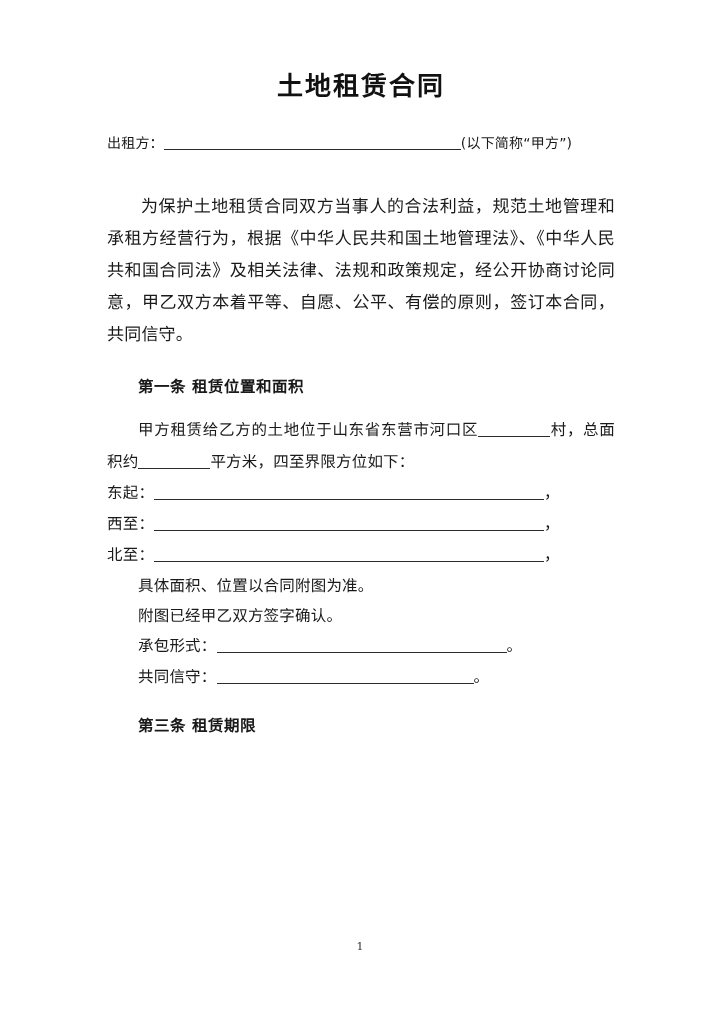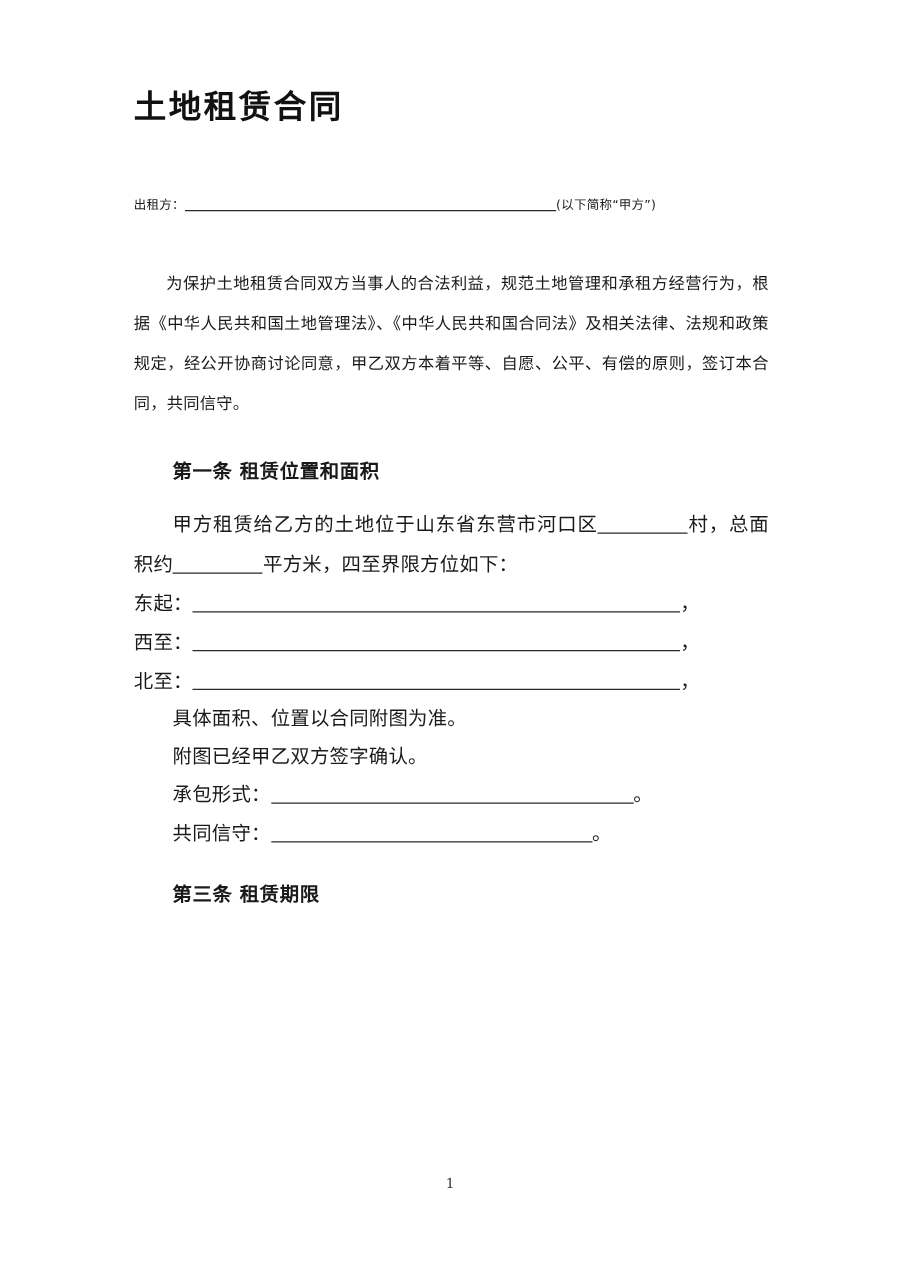--- a/index.html
+++ b/index.html
@@ -30,53 +30,53 @@
     left: 107px;
     top: 70px;
     width: 508px;
   }
 
   
   .doc-title {
     font-family: "DejaVu Serif", "Liberation Serif", serif;
     font-size: 26px;
     font-weight: bold;
-    text-align: left;
+    text-align: center;
     letter-spacing: 2px;
     line-height: 1.3;
-    margin: 0 0 46px 0;
+    margin: 0 0 24px 0;
     color: #111;
   }
 
   .party-block {
     margin-bottom: 22px;
   }
   .party-line {
-    font-size: 10px;
+    font-size: 14px;
     line-height: 30px;
     letter-spacing: 0.2px;
   }
 
   
   .fill {
     display: inline-block;
     border-bottom: 1px solid #2b2b2b;
     vertical-align: baseline;
     height: 17px;
     margin-bottom: -2px;
   }
   .fill-party   { width: 297px; }
   .fill-village { width: 72px; }
   .fill-area    { width: 72px; }
   .fill-bound   { width: 390px; }
   .fill-usage   { width: 290px; }
   .fill-form    { width: 257px; }
 
   .preamble {
-    font-size: 13px;
+    font-size: 17px;
     line-height: 32px;
     text-indent: 2em;
     text-align: justify;
     letter-spacing: 0.2px;
     margin: 0 0 22px 0;
   }
 
   .article-heading {
     font-size: 15.5px;
     font-weight: bold;

